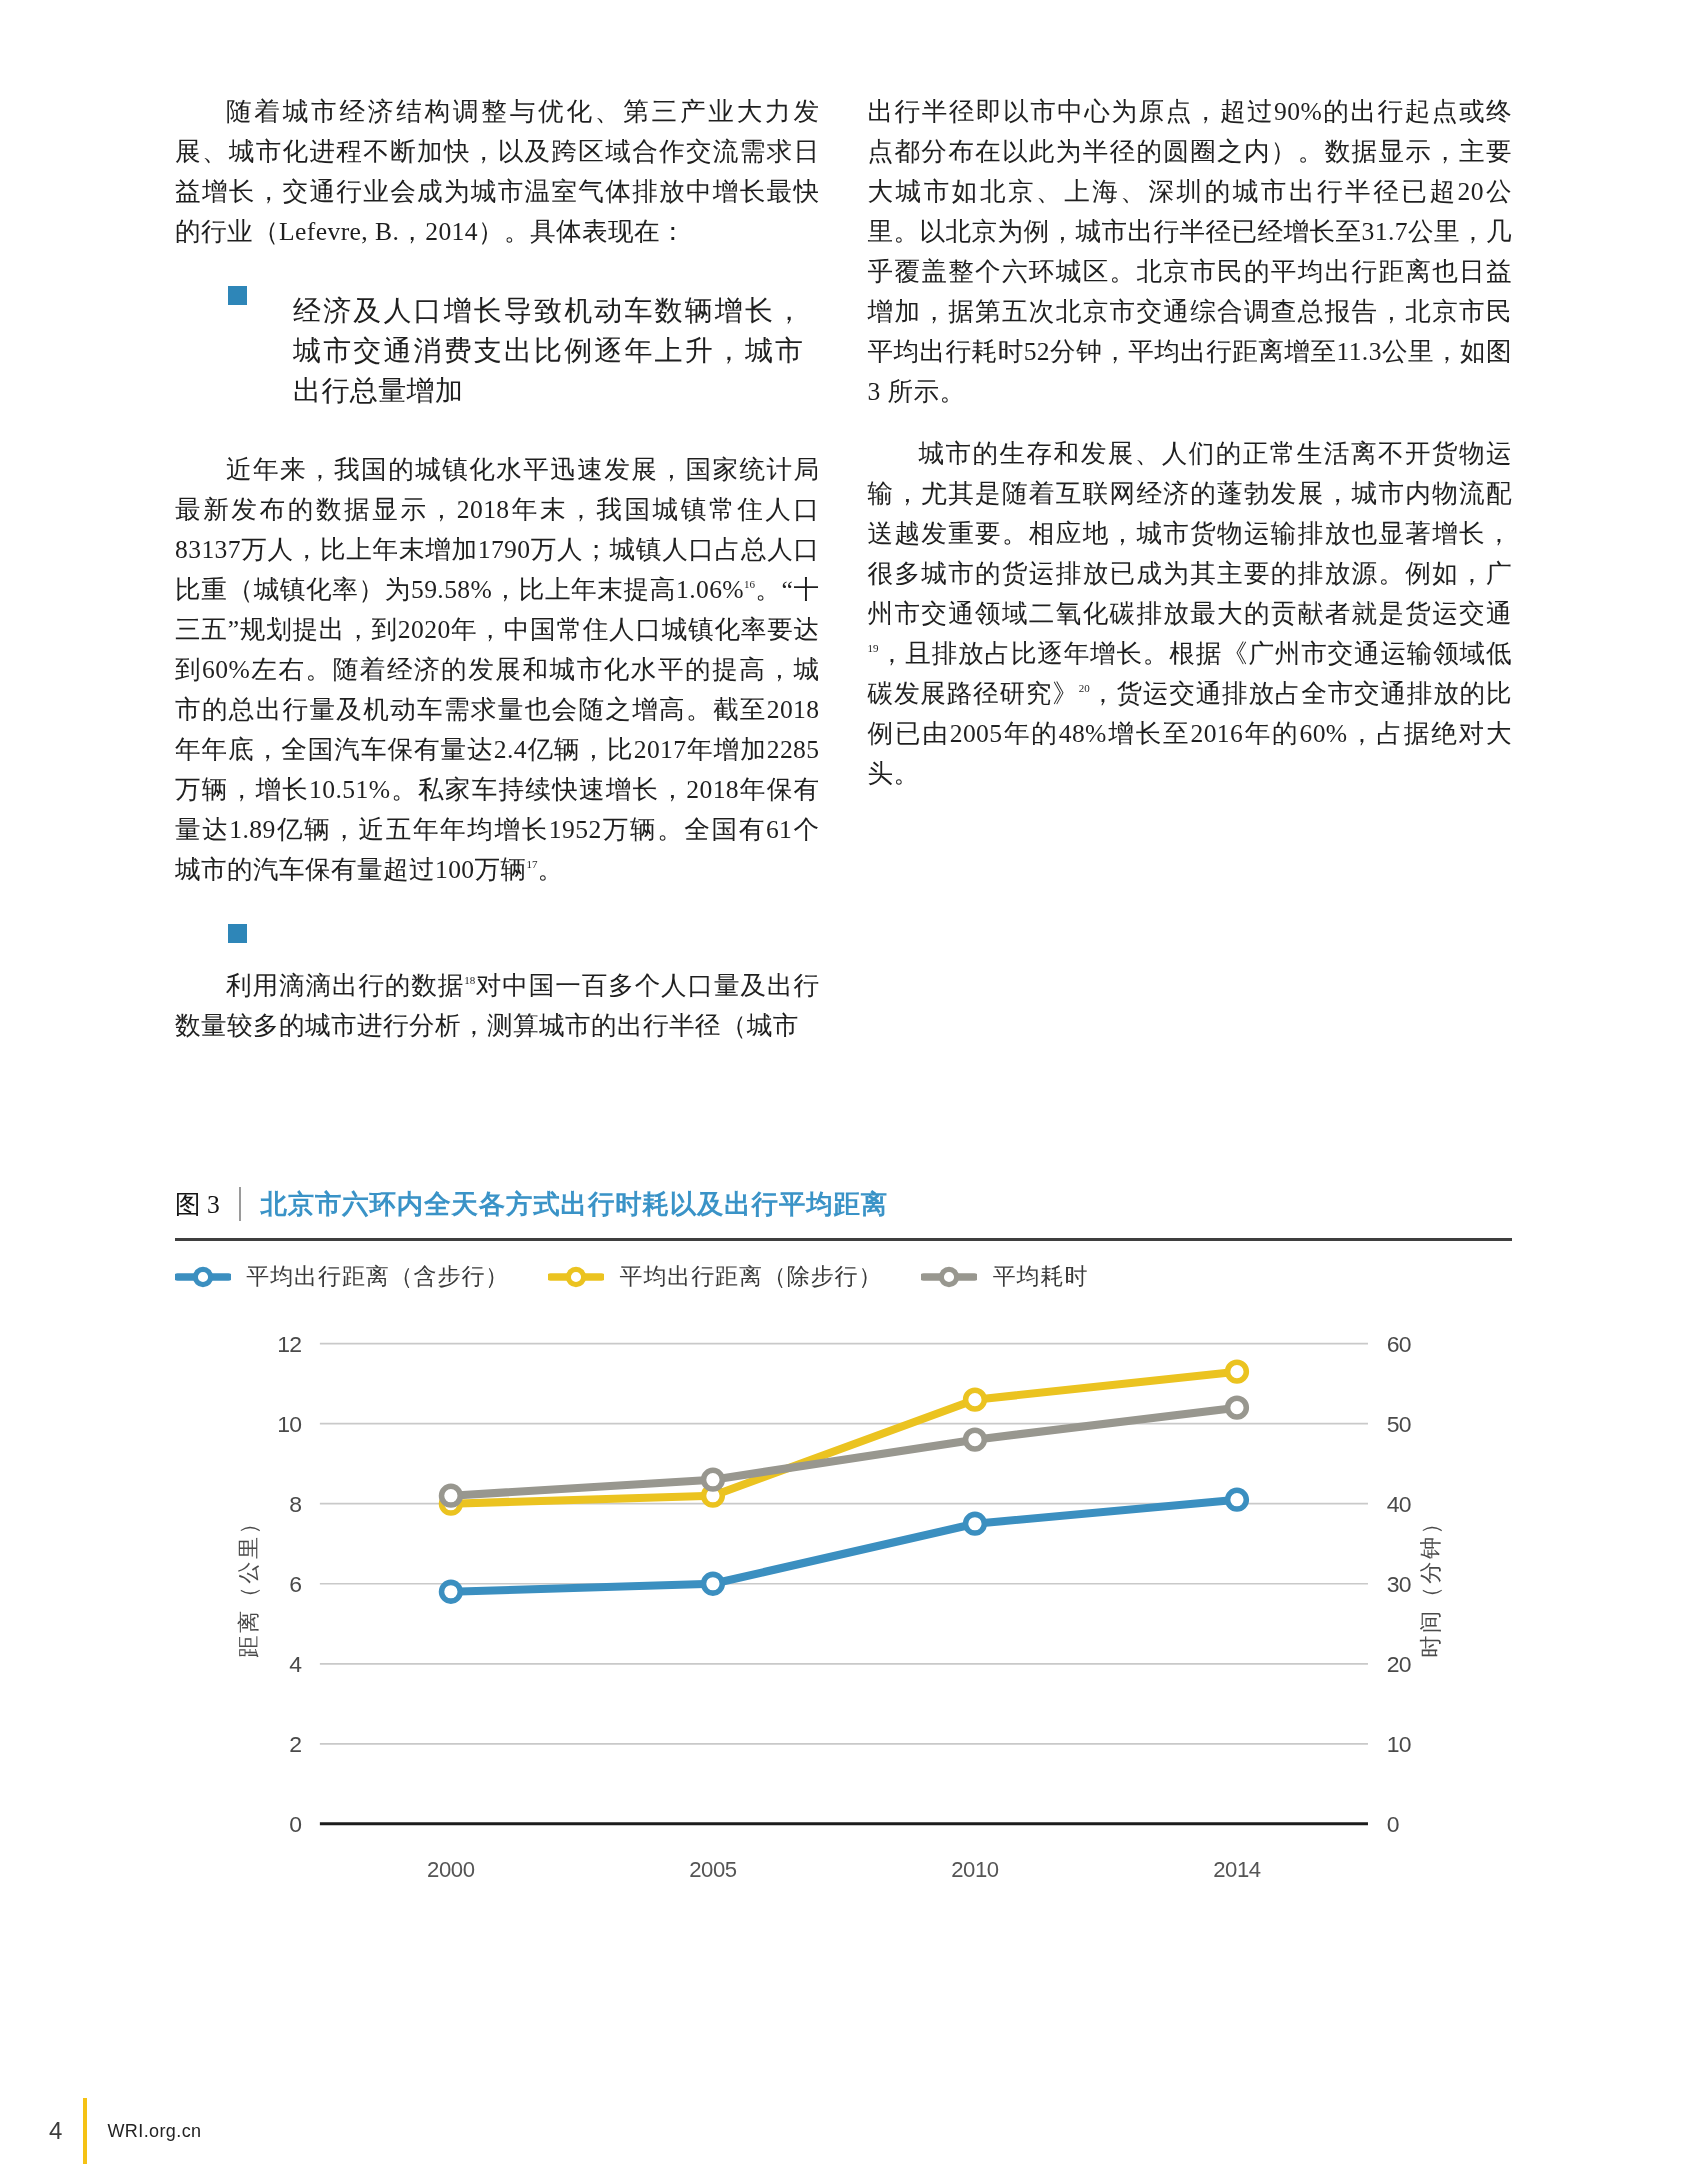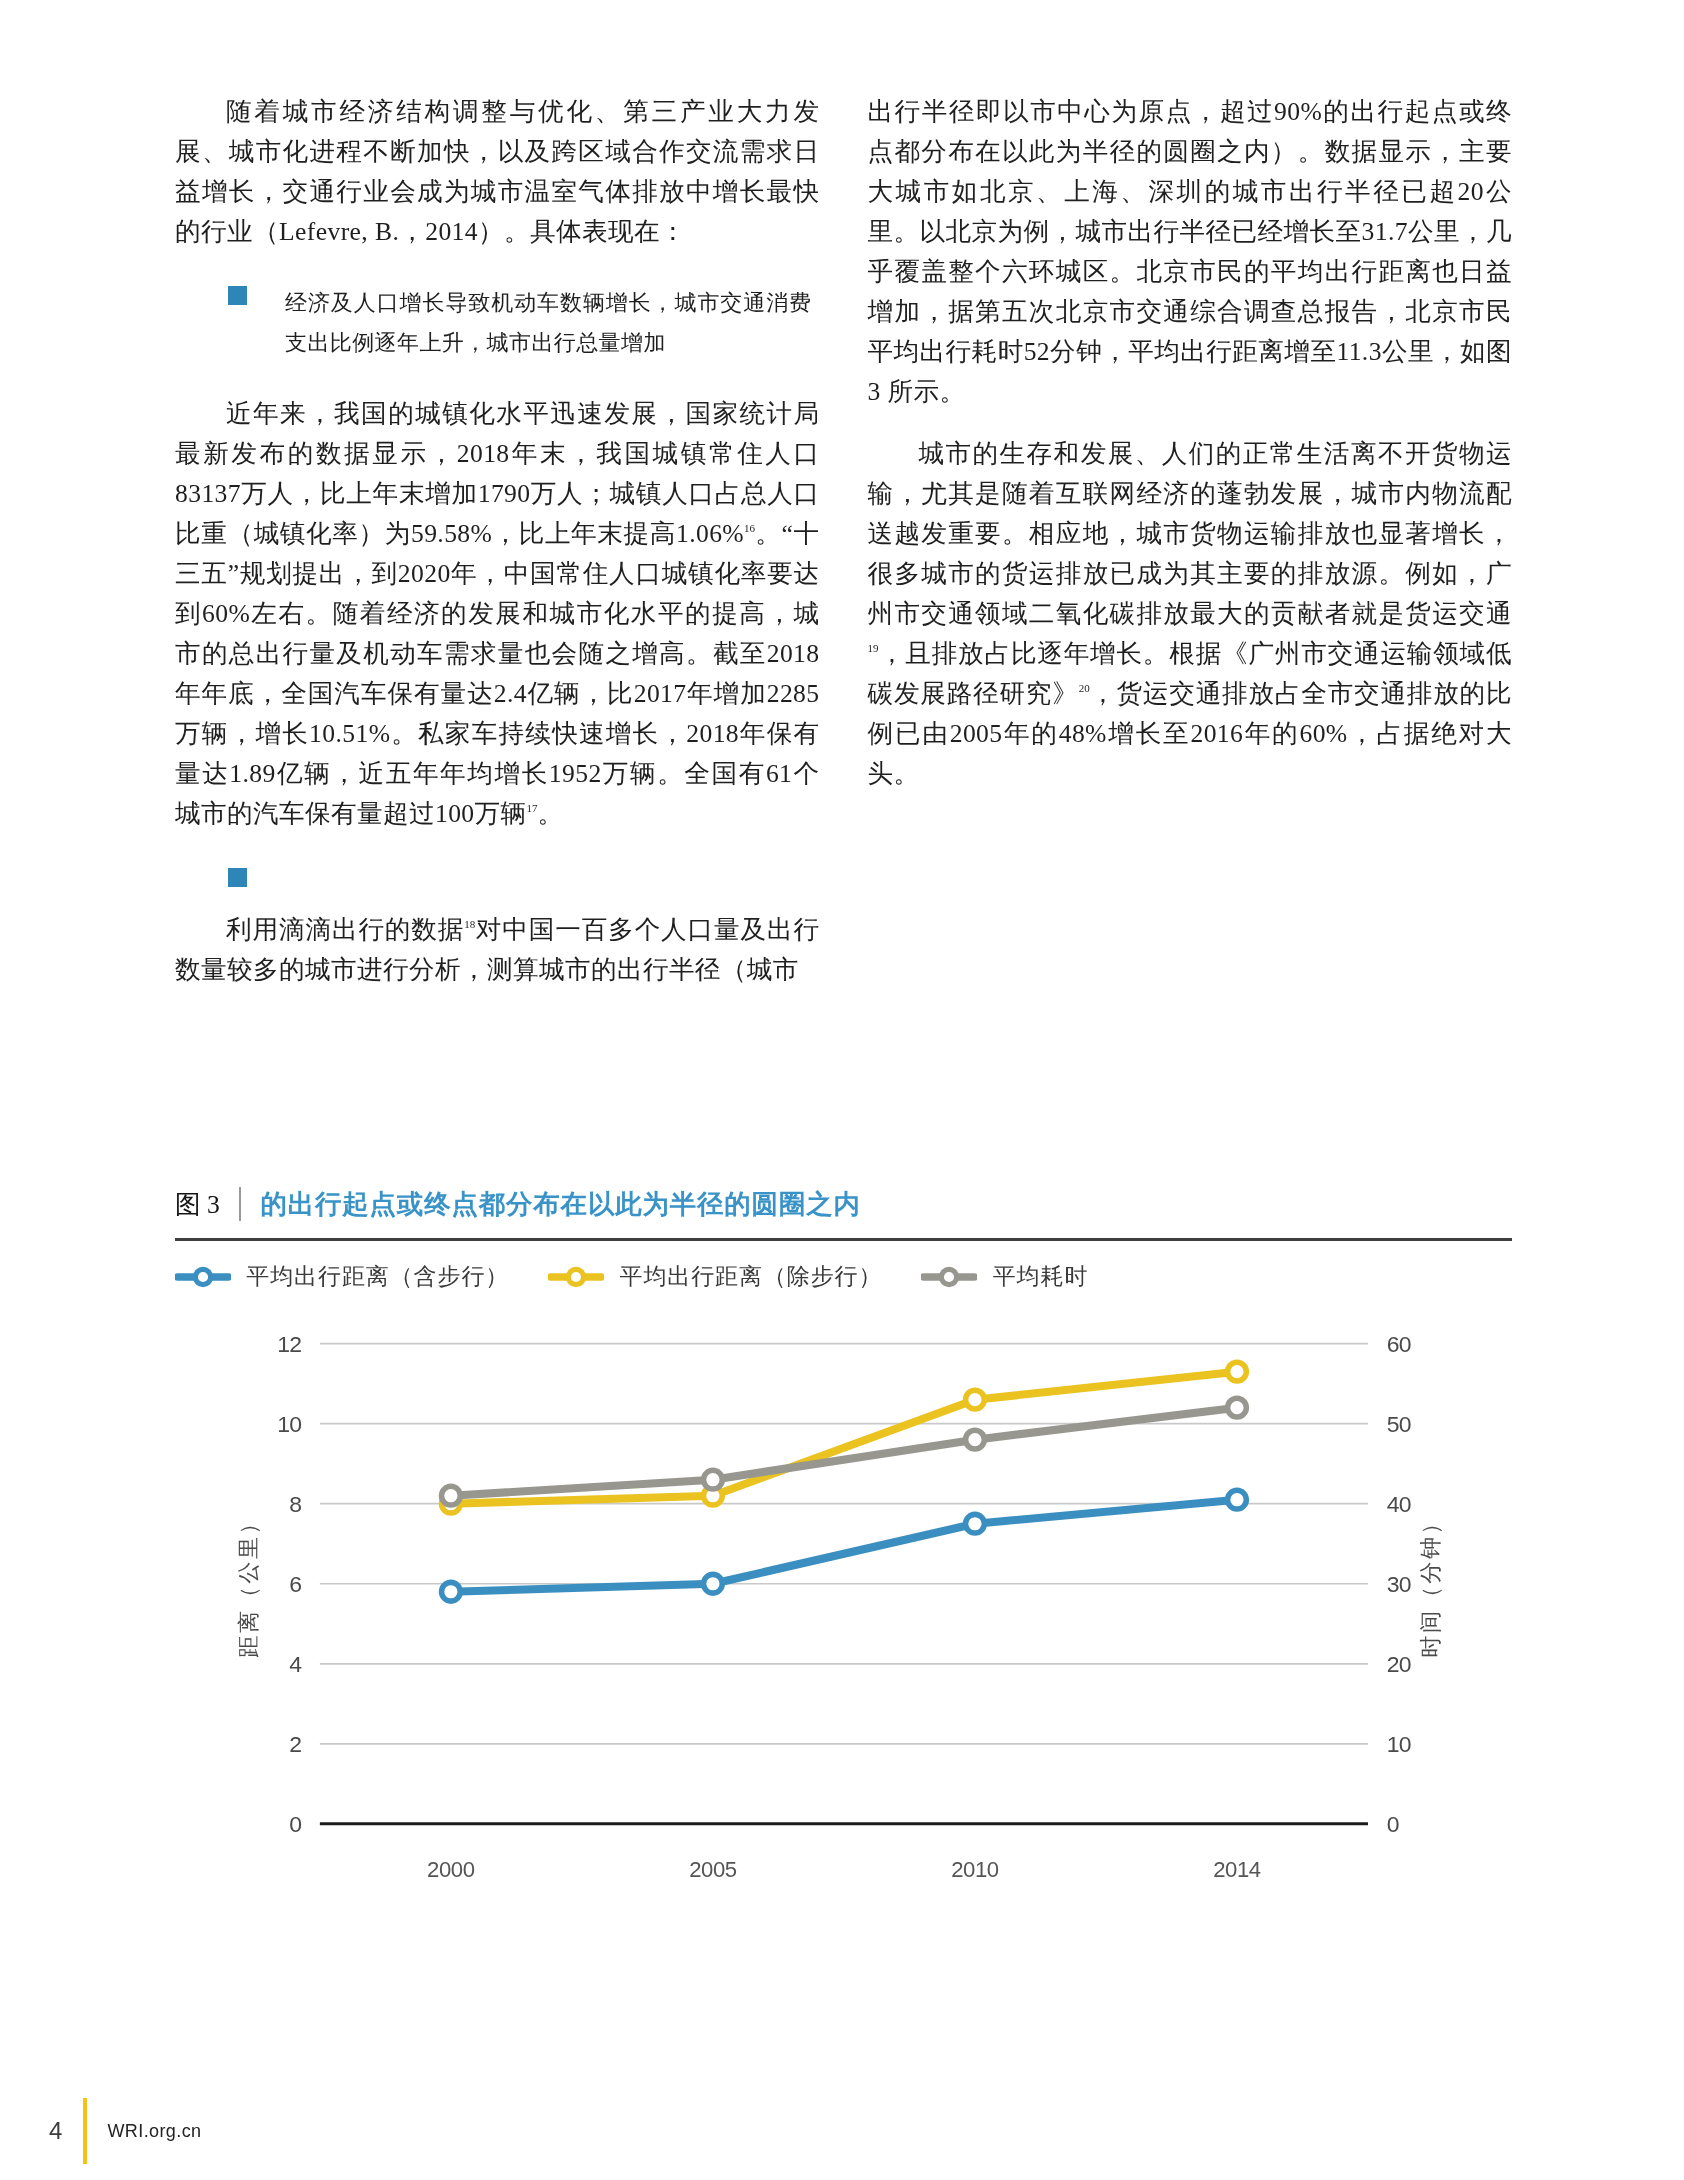--- a/index.html
+++ b/index.html
@@ -19,21 +19,21 @@
     text-justify:inter-character;letter-spacing:0.4px;
   }
   .col .para:first-child,.col .bullet:first-child{margin-top:0;}
   .para.indent{text-indent:51px;}
   .bullet{margin:23px 0;display:flex;align-items:flex-start;padding-left:53px;}
   .bullet-square{
     flex:0 0 auto;width:19px;height:19px;background:var(--bullet-blue,#2E86B8);
     margin:11px 30px 0 0;
   }
   .bullet-text{
-    margin:8px;font-size:22px;line-height:40px;text-align:justify;
+    margin:16px;font-size:28px;line-height:40px;text-align:justify;
     text-justify:inter-character;letter-spacing:0.4px;
   }
   sup.fn{font-size:11px;line-height:0;vertical-align:super;letter-spacing:0;}
   
   .figure{position:absolute;left:175px;top:1180px;width:1337px;}
   .fig-header{display:flex;align-items:center;height:48px;gap:19px;}
   .fig-label{
     font-family:"Liberation Serif","DejaVu Serif",serif;
     font-size:25.6px;color:#141414;white-space:nowrap;
   }
@@ -88,21 +88,21 @@
   <div class="col" id="col-right">
       <p class="para"><span>出行半径即以市中心为原点，超过90%的出行起点或终点都分布在以此为半径的圆圈之内）。数据显示，主要大城市如北京、上海、深圳的城市出行半径已超20公里。以北京为例，城市出行半径已经增长至31.7公里，几乎覆盖整个六环城区。北京市民的平均出行距离也日益增加，据第五次北京市交通综合调查总报告，北京市民平均出行耗时52分钟，平均出行距离增至11.3公里，如图 3 所示。</span></p>
       <p class="para indent"><span>城市的生存和发展、人们的正常生活离不开货物运输，尤其是随着互联网经济的蓬勃发展，城市内物流配送越发重要。相应地，城市货物运输排放也显著增长，很多城市的货运排放已成为其主要的排放源。例如，广州市交通领域二氧化碳排放最大的贡献者就是货运交通</span><sup class="fn">19</sup><span>，且排放占比逐年增长。根据《广州市交通运输领域低碳发展路径研究》</span><sup class="fn">20</sup><span>，货运交通排放占全市交通排放的比例已由2005年的48%增长至2016年的60%，占据绝对大头。</span></p>
     </div>
 </div>
 
 <section class="figure">
   <div class="fig-header">
     <span class="fig-label">图 3</span>
     <span class="fig-divider"></span>
-    <h2 class="fig-title">的出行起点或终点都分布在以此为半径的圆圈之内</h2>
+    <h2 class="fig-title">北京市六环内全天各方式出行时耗以及出行平均距离</h2>
   </div>
   <div class="fig-rule"></div>
   <div class="legend" id="legend">
       <div class="legend-item">
         <svg width="56" height="22" viewBox="0 0 66 26">
           <line x1="3" y1="13" x2="63" y2="13" stroke="#3B8FC0" stroke-width="9" stroke-linecap="round"></line>
           <circle cx="33" cy="13" r="9" fill="#fff" stroke="#3B8FC0" stroke-width="6"></circle>
         </svg>
         <span class="legend-label">平均出行距离（含步行）</span>
       </div>

